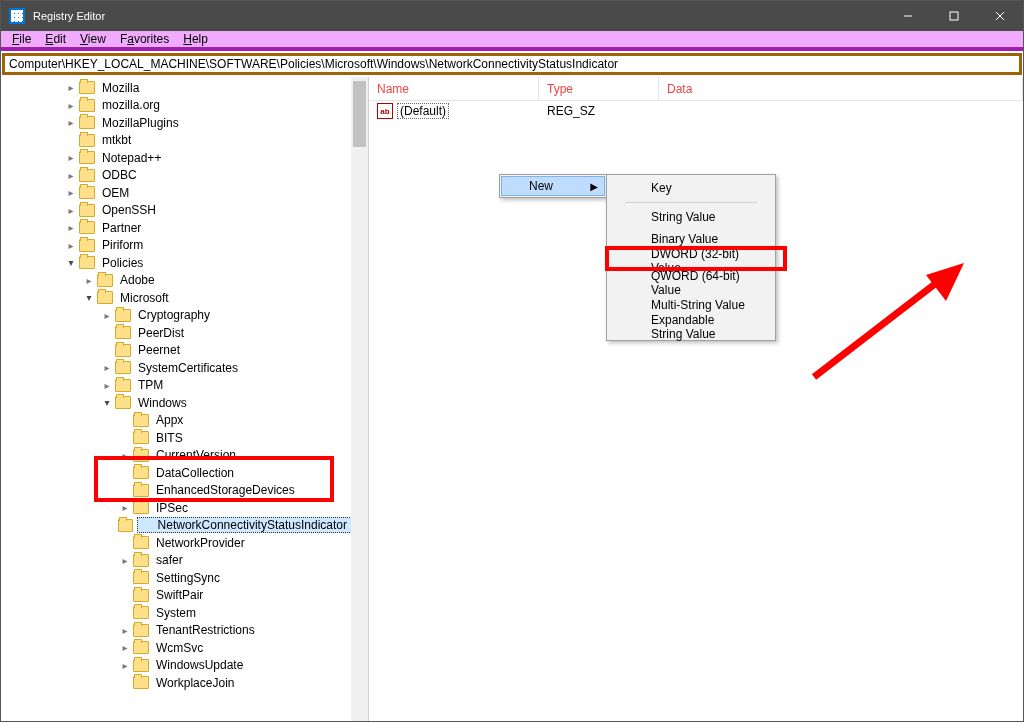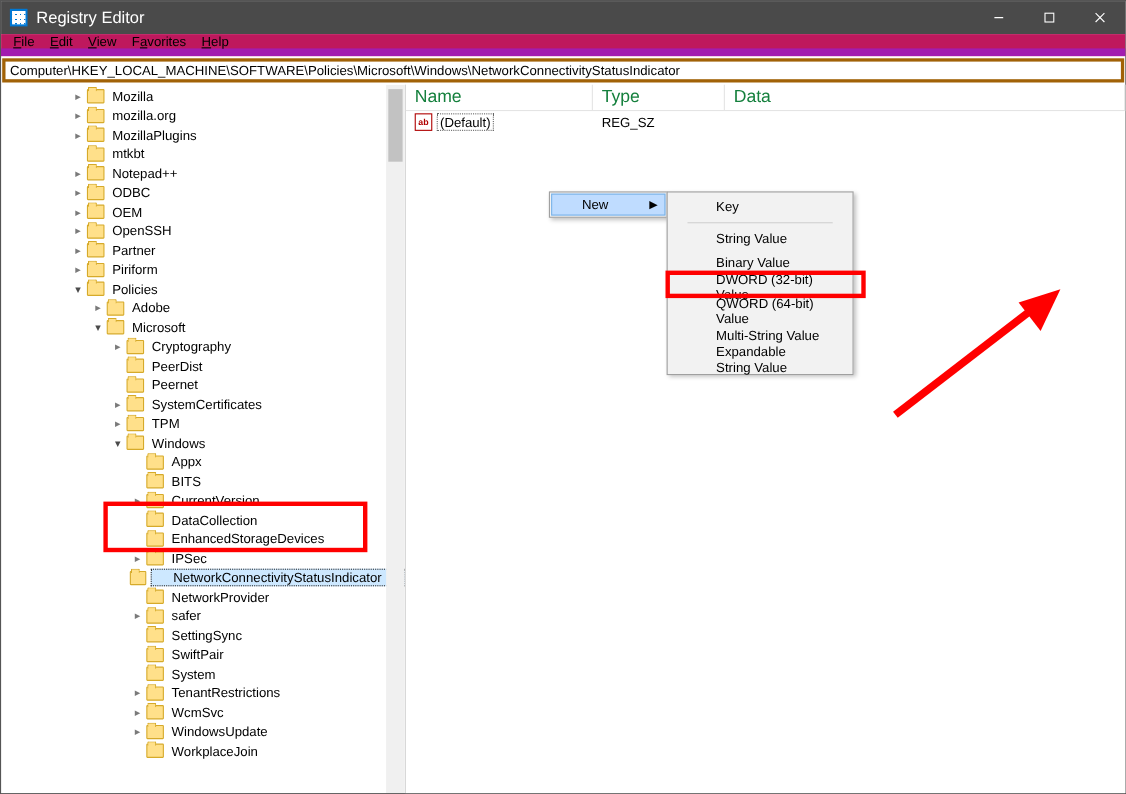--- a/index.html
+++ b/index.html
@@ -3,26 +3,26 @@
 <meta charset="utf-8">
 <style>
   * { box-sizing: border-box; margin: 0; padding: 0; font-family: "Segoe UI", Tahoma, sans-serif; font-size: 12px; }
   html, body { width: 1024px; height: 722px; overflow: hidden; background: #fff; }
   .window { width: 1024px; height: 722px; border: 1px solid #555; display: flex; flex-direction: column; }
 
   
   .titlebar { height: 30px; background: #4a4a4a; display: flex; align-items: center; color: #fff; }
   .titlebar .app-icon { width: 16px; height: 16px; margin: 0 8px; background: #0078d4; display:inline-block; position:relative; }
   .titlebar .app-icon::before { content:""; position:absolute; inset:2px; background: repeating-linear-gradient(to right, #fff 0 3px, transparent 3px 4px), repeating-linear-gradient(to bottom, #fff 0 3px, transparent 3px 4px);}
-  .titlebar .title-text { flex: 1; font-size: 15px; }
+  .titlebar .title-text { flex: 1; font-size: 11px; }
   .titlebar .win-btn { width: 46px; height: 30px; display:flex; align-items:center; justify-content:center; color:#fff; }
   .titlebar .win-btn svg { stroke:#fff; stroke-width:1; fill:none; }
 
   
-  .menubar { height: 20px; background: #be185d; border-bottom: 7px solid #a21caf; display:flex; align-items:center; padding: 0 4px; }
+  .menubar { height: 20px; background: #f0abfc; border-bottom: 4px solid #a21caf; display:flex; align-items:center; padding: 0 4px; }
   .menubar .menu-item { padding: 2px 7px; }
   .menubar .menu-item .ul { text-decoration: underline; }
 
   
   .addressbar { height: 22px; border: 3px solid #a16207; margin: 2px 1px; display:flex; align-items:center; padding: 0 4px; font-size: 12px; background:#fff; }
 
   
   .main { flex:1; display:flex; border-top: 0; }
   .tree-pane { width: 368px; border-right: 1px solid #d0d0d0; position:relative; overflow:hidden; }
   .tree-scroll { position:absolute; inset:0; overflow:hidden; }
@@ -38,21 +38,21 @@
   .exp.closed::before { content:"▸"; font-size:10px; color:#7a7a7a; }
   .exp.none::before { content:""; }
   .folder { width:16px; height:13px; margin-right:4px; position:relative; background:#ffe08a; border:1px solid #d6aa2a; border-radius:1px; }
   .folder::before { content:""; position:absolute; top:-3px; left:0; width:6px; height:3px; background:#ffe08a; border:1px solid #d6aa2a; border-bottom:none; border-radius:1px 1px 0 0;}
   .tree-label { padding: 1px 3px; }
   .tree-row.selected .tree-label { background:#cde8ff; border:1px dotted #333; padding:0 20px; }
   .indent { display:inline-block; height:1px; }
 
   
   .list-header { height: 24px; display:flex; align-items:stretch; border-bottom:1px solid #e4e4e4; }
-  .list-header .col { display:flex; align-items:center; padding:0 8px; border-right:1px solid #e4e4e4; font-size:16px; color:#15803d; }
+  .list-header .col { display:flex; align-items:center; padding:0 8px; border-right:1px solid #e4e4e4; font-size:12px; color:#ef4444; }
   .list-row { height:20px; display:flex; align-items:center; }
   .list-row .cell { padding:0 8px; display:flex; align-items:center; }
   .list-row .val-icon { width:16px; height:16px; margin-right:4px; position:relative; border:1px solid #b00000; background:#fff; }
   .list-row .val-icon::after { content:"ab"; position:absolute; inset:0; display:flex; align-items:center; justify-content:center; font-size:8px; color:#b00000; font-weight:bold;}
   .list-row .default-name { border:1px dotted #666; padding:0 2px; }
 
   
   .ctx { position:absolute; background:#f2f2f2; border:1px solid #a0a0a0; box-shadow:2px 2px 4px rgba(0,0,0,0.25); }
   .ctx-left { left:130px; top:97px; width:108px; }
   .ctx-left .ctx-item { height:22px; display:flex; align-items:center; padding:0 18px 0 28px; position:relative; }

